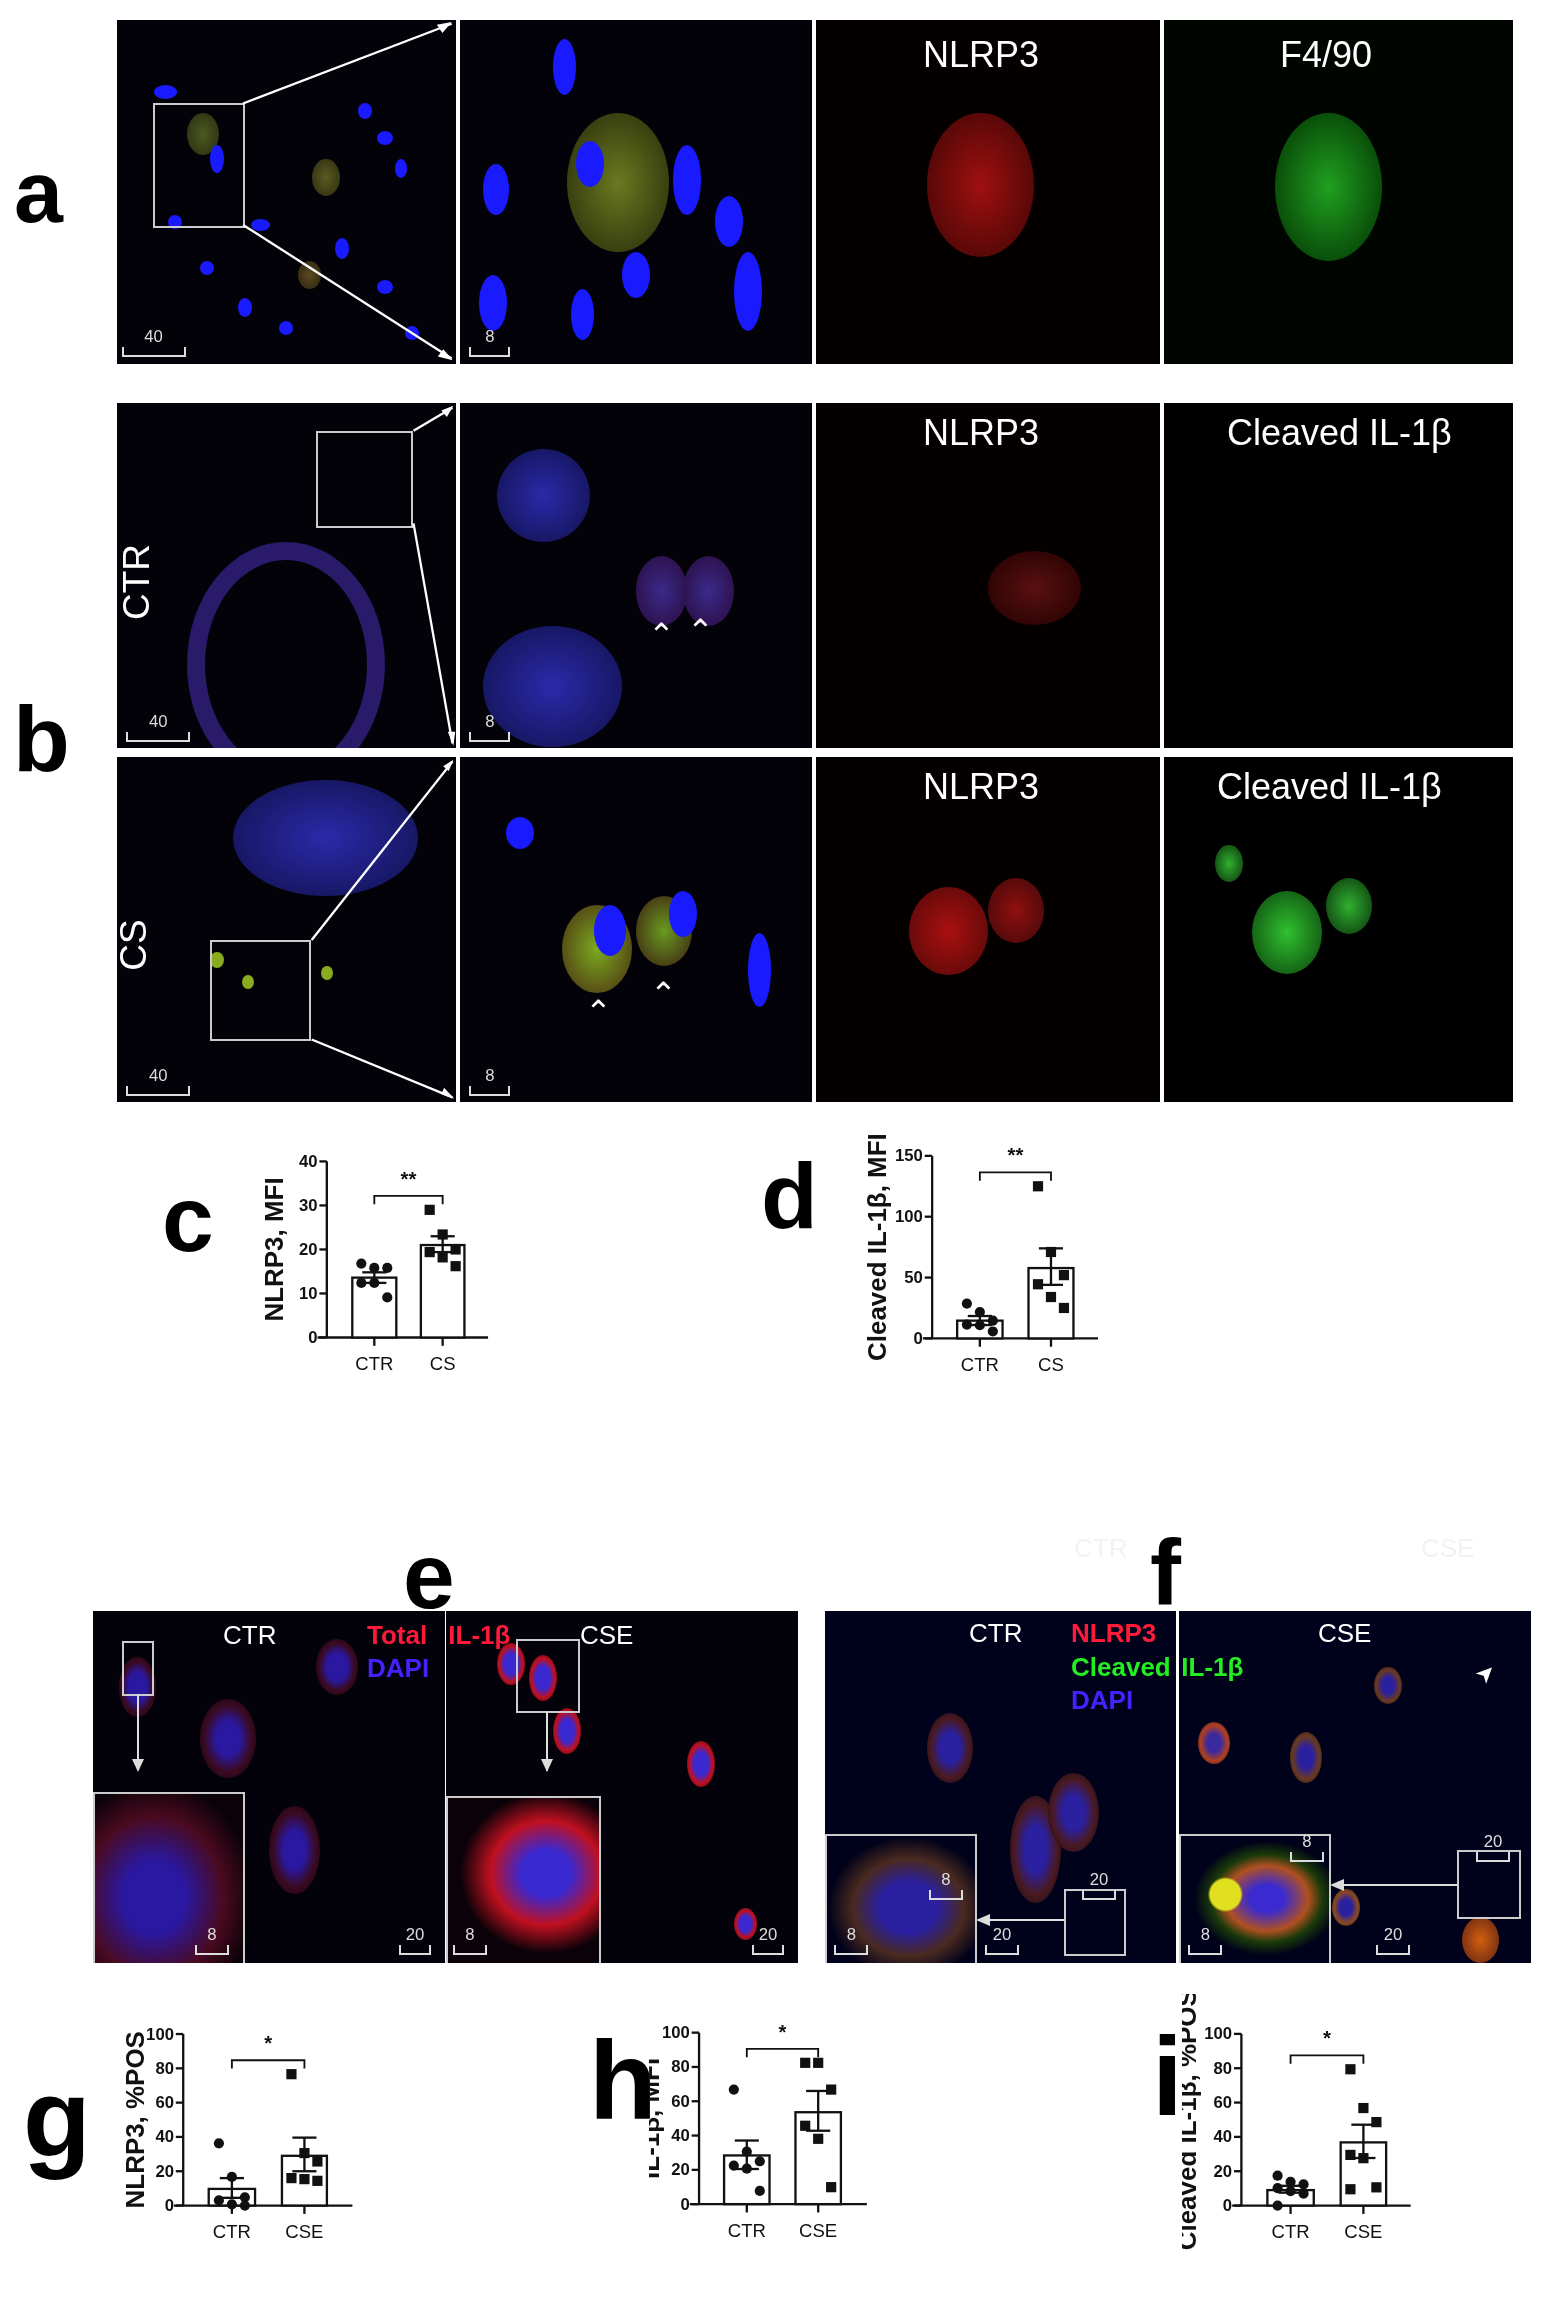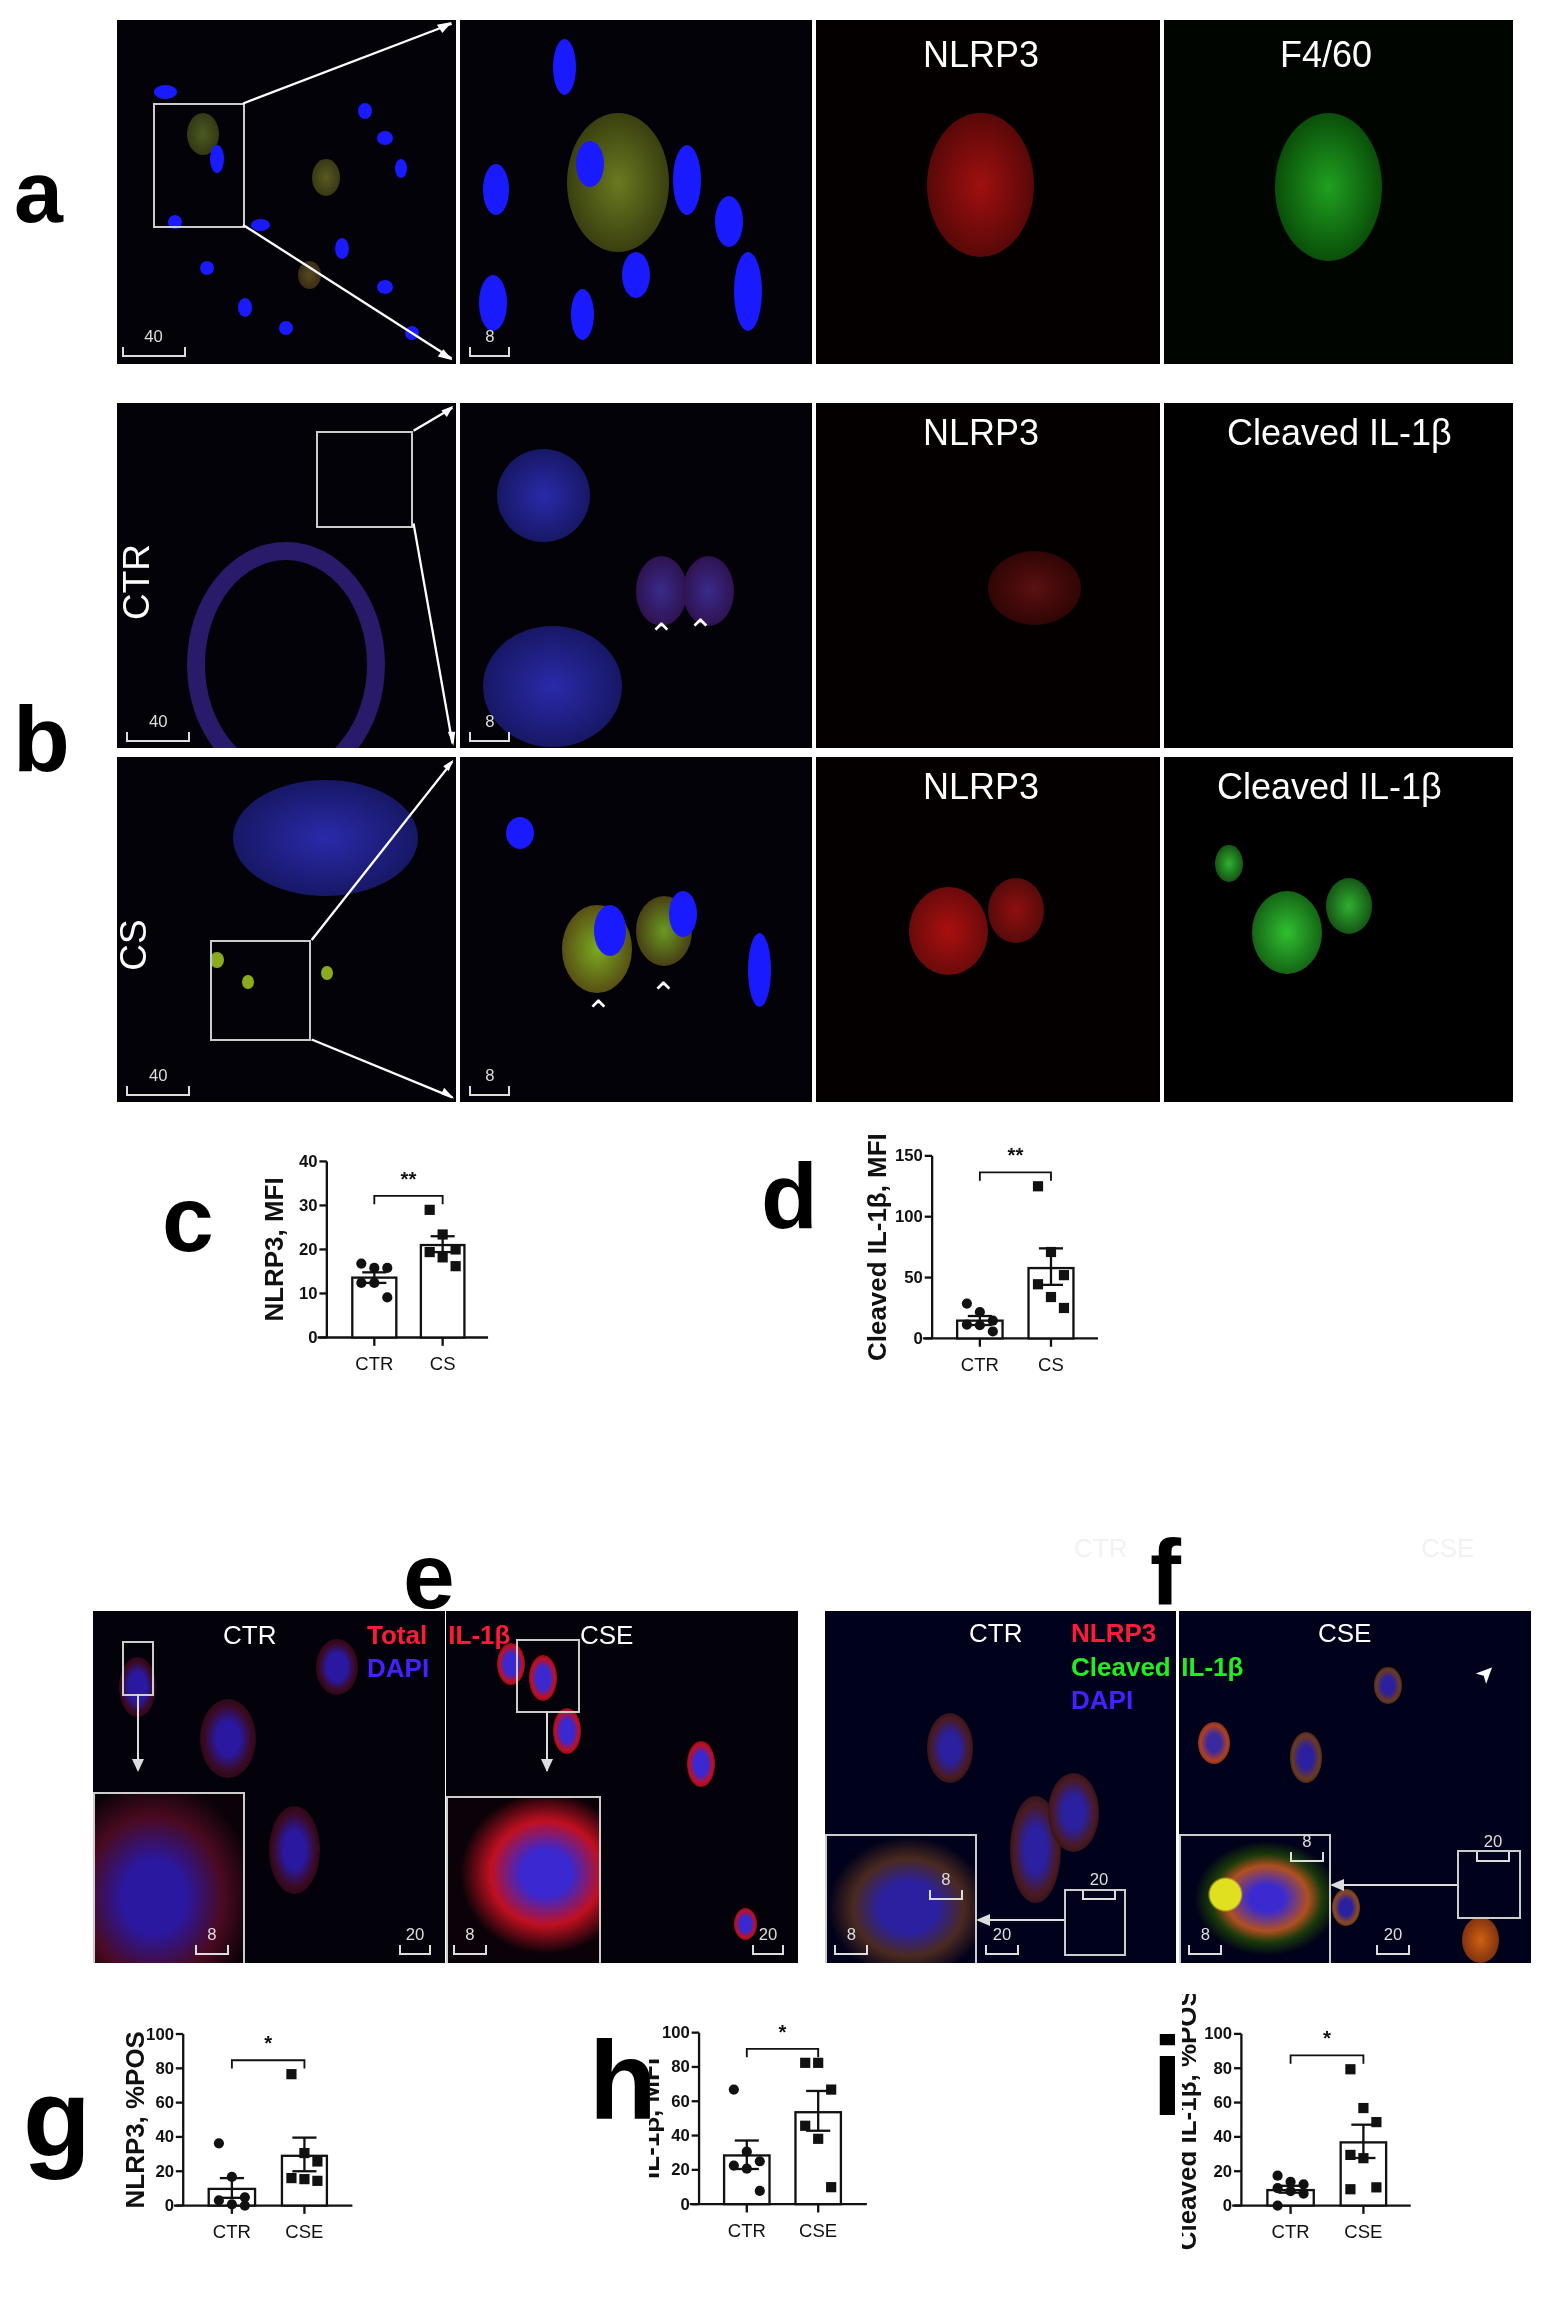--- a/index.html
+++ b/index.html
@@ -70,21 +70,21 @@
     <div class="scale" style="left:9.3px;top:327px;width:37px;">
         <span>8</span>
       </div>
   </div>
   <div class="micro" style="left:816px;top:20px;width:344px;height:344px;background:#050000;">
     <div class="cell" style="left:111px;top:93px;width:107px;height:144px;background:radial-gradient(#a01010,#5a0808 70%,#100000);"></div>
     <div class="lbl" style="left:107px;top:14px;">NLRP3</div>
   </div>
   <div class="micro" style="left:1164px;top:20px;width:349px;height:344px;background:#000500;">
     <div class="cell" style="left:111px;top:93px;width:107px;height:148px;background:radial-gradient(#20a020,#0a500a 70%,#001000);"></div>
-    <div class="lbl" style="left:116px;top:14px;">F4/60</div>
+    <div class="lbl" style="left:116px;top:14px;">F4/90</div>
   </div>
 </div>
 
 <div>
   <div class="micro" style="left:117px;top:403px;width:339px;height:345px;background:#020208;">
     <div class="cell" style="left:70px;top:139px;width:162px;height:209px;border:18.5px solid #2a1a6a;background:transparent;"></div>
     <div class="box" style="left:199px;top:28px;width:93px;height:93px;"></div>
     <div class="lbl" style="left:-18.5px;top:158px;transform:rotate(-90deg);font-size:37px;">CTR</div>
     <div class="scale" style="left:9.3px;top:329px;width:60px;">
         <span>40</span>

